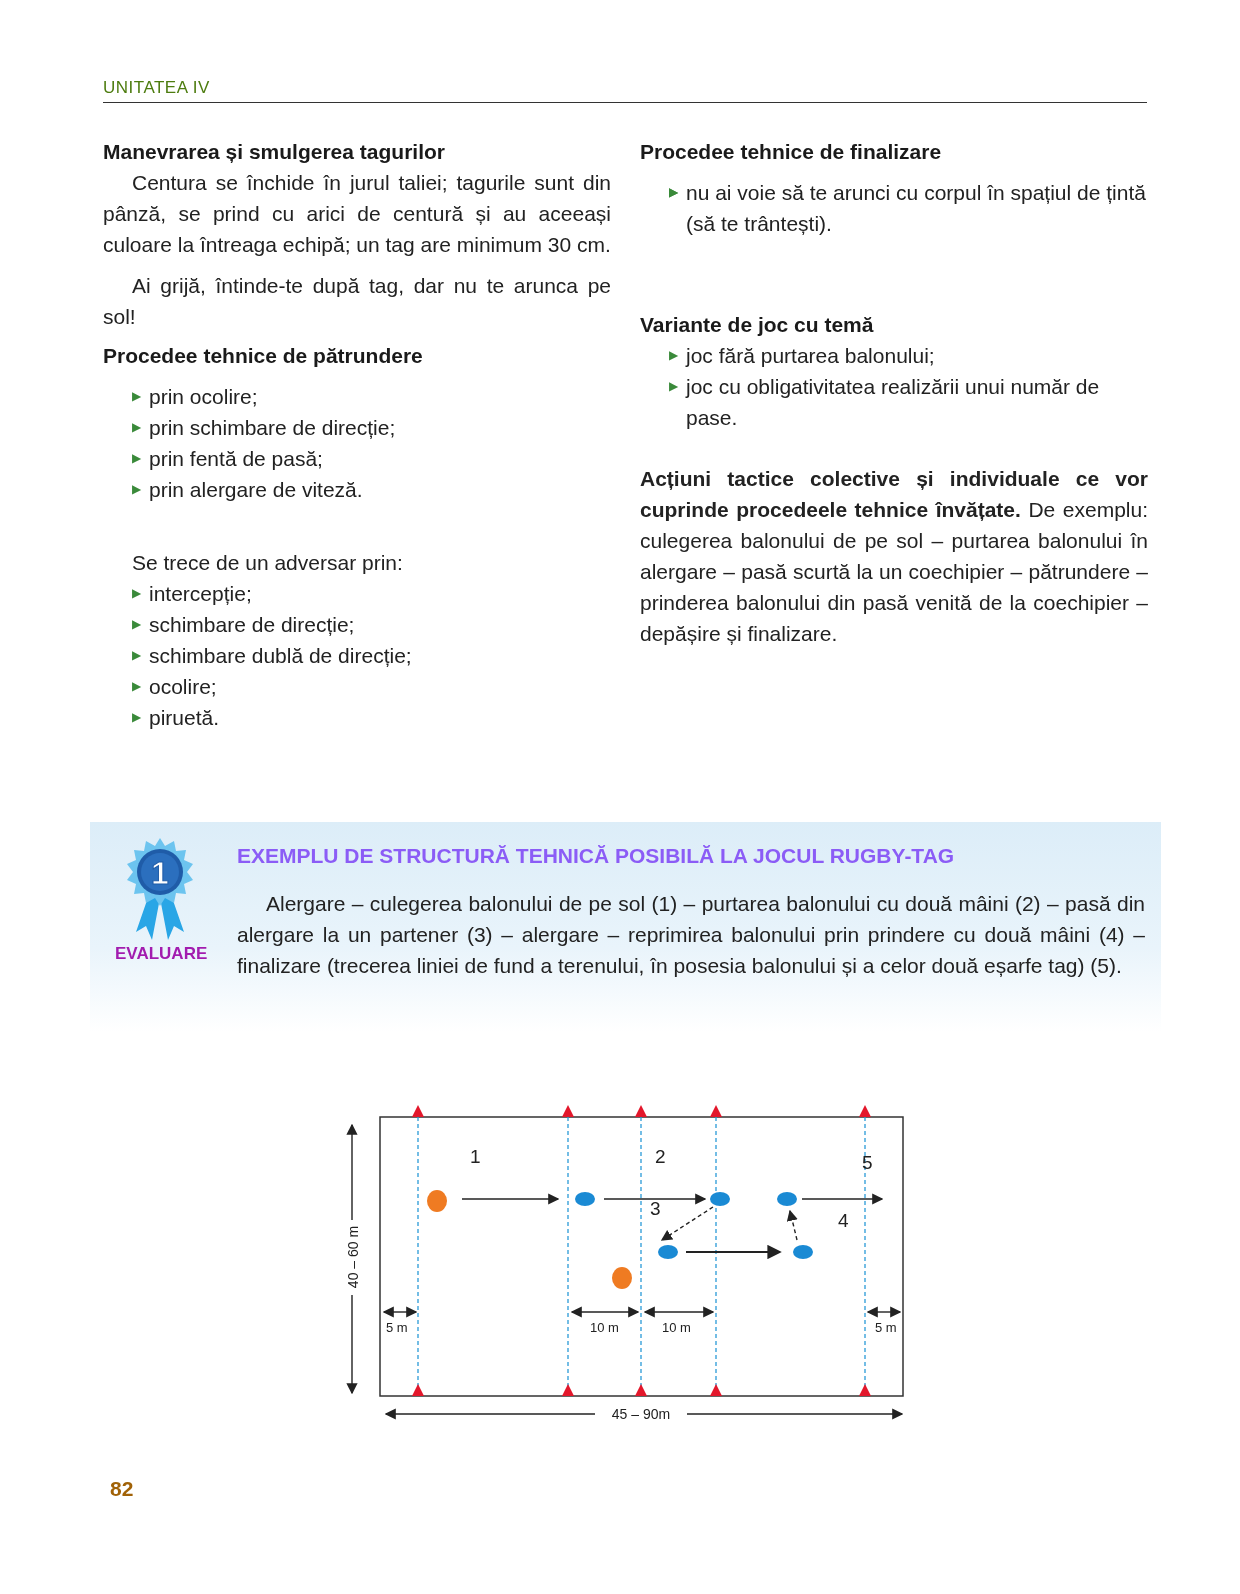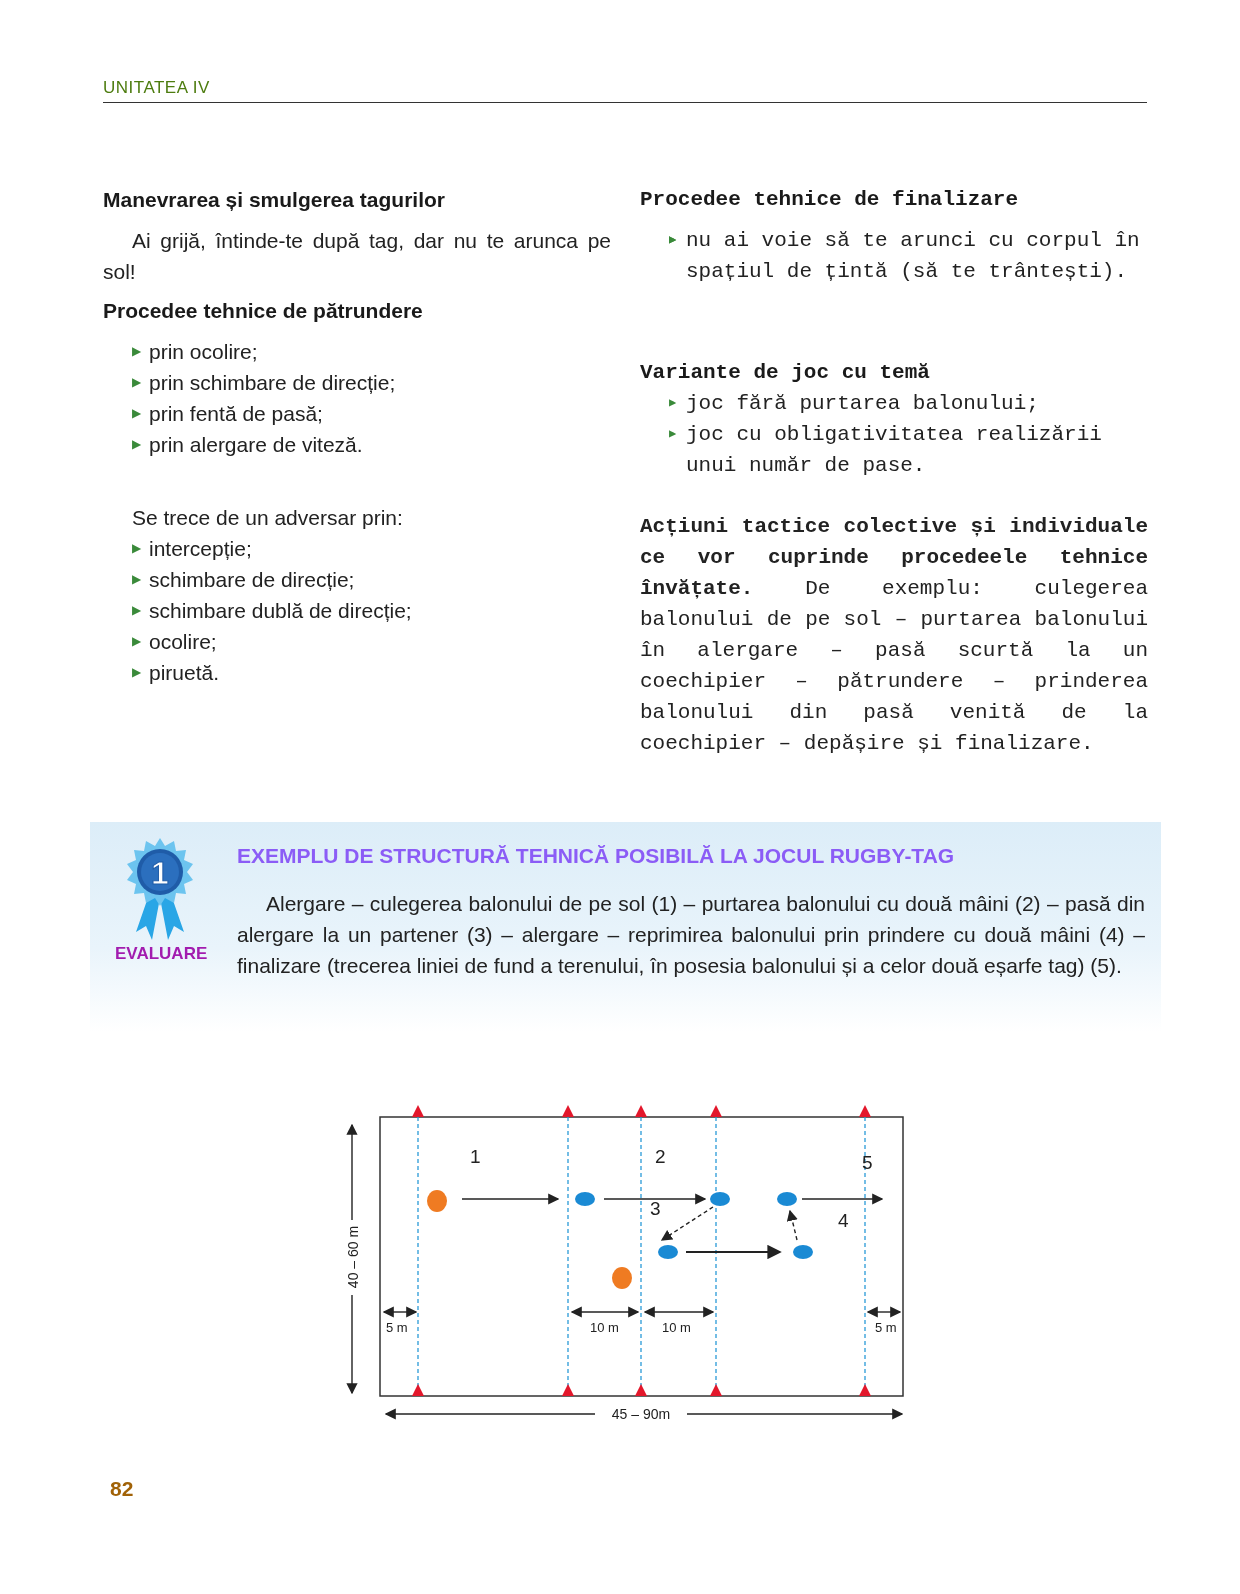--- a/index.html
+++ b/index.html
@@ -1,22 +1,22 @@
 <!DOCTYPE html>
 <html><head>
 <meta charset="utf-8">
 <style>
   html, body { margin: 0; padding: 0; background: #ffffff; }
   body { width: 1240px; height: 1594px; position: relative; overflow: hidden;
          font-family: "Liberation Sans", "DejaVu Sans", sans-serif; color: #222; }
   .header { position: absolute; left: 103px; top: 78px; width: 1044px; height: 24px; border-bottom: 1.5px solid #333; }
   .header span { font-size: 17px; letter-spacing: 0.5px; color: #4d7c0f; }
-  .col { position: absolute; width: 508px; font-size: 21px; line-height: 31px; margin-top: 48px; }
+  .col { position: absolute; width: 508px; font-size: 21px; line-height: 31px; }
   .col-left { left: 103px; top: 136px; }
-  .col-right { left: 640px; top: 136px; font-family: Liberation Mono, monospace; }
+  .col-right { left: 640px; top: 136px; }
   h3 { font-size: 21px; font-weight: bold; margin: 0; line-height: 31px; color: #1a1a1a; }
   p { margin: 0; text-align: justify; }
   .indent { text-indent: 29px; }
   ul { list-style: none; margin: 0; padding: 0; }
   ul.sub { padding-left: 29px; }
   li { position: relative; padding-left: 17px; }
   li .bullet { position: absolute; left: 0; top: 0; color: #3a8a3a; font-size: 12px; }
   .eval-box { position: absolute; left: 90px; top: 822px; width: 1071px; height: 210px;
               background: linear-gradient(to bottom, #dcedf8 0%, #e9f4fb 60%, #ffffff 100%); }
   .badge { position: absolute; left: 122px; top: 836px; width: 76px; height: 108px; }
@@ -28,20 +28,21 @@
 </style>
 </head>
 <body>
 
 <div class="header">
   <span>UNITATEA IV</span>
 </div>
 
 <div class="col col-left">
   <h3>Manevrarea și smulgerea tagurilor</h3>
+  <p class="indent">Centura se închide în jurul taliei; tagurile sunt din pânză, se prind cu arici de centură și au aceeași culoare la întreaga echipă; un tag are minimum 30 cm.</p>
   <p class="indent" style="margin-top:10px;">Ai grijă, întinde-te după tag, dar nu te arunca pe sol!</p>
   <h3 style="margin-top:8px;">Procedee tehnice de pătrundere</h3>
   <ul class="sub" style="margin-top:10px;">
     <li><span class="bullet">▶</span><span>prin ocolire;</span></li>
     <li><span class="bullet">▶</span><span>prin schimbare de direcție;</span></li>
     <li><span class="bullet">▶</span><span>prin fentă de pasă;</span></li>
     <li><span class="bullet">▶</span><span>prin alergare de viteză.</span></li>
   </ul>
   <p style="margin-top:42px; padding-left:29px;">Se trece de un adversar prin:</p>
   <ul class="sub">

